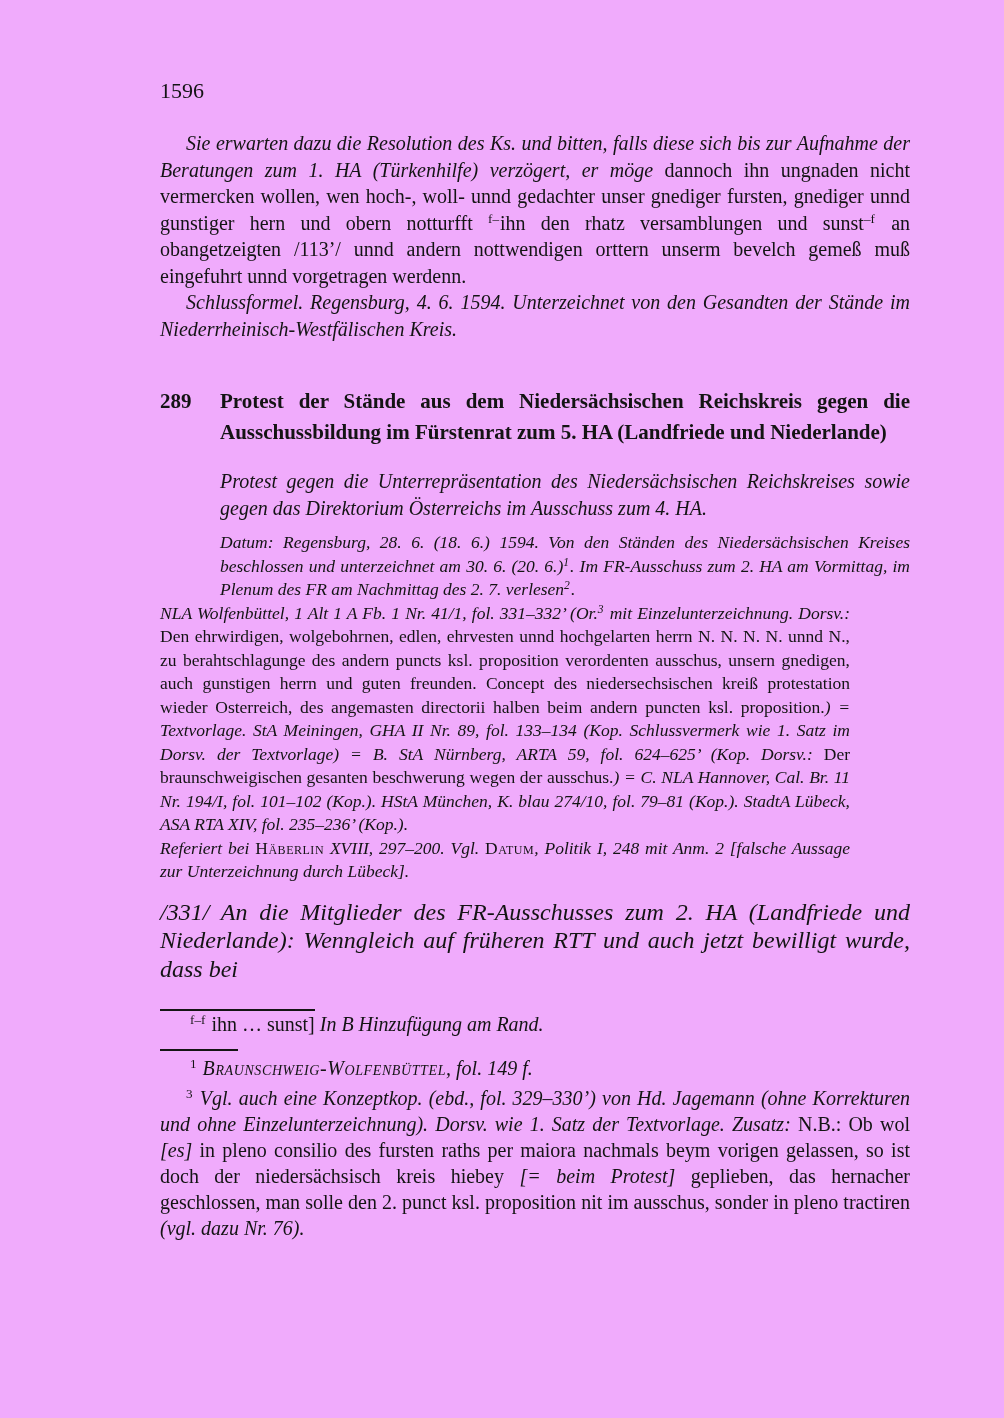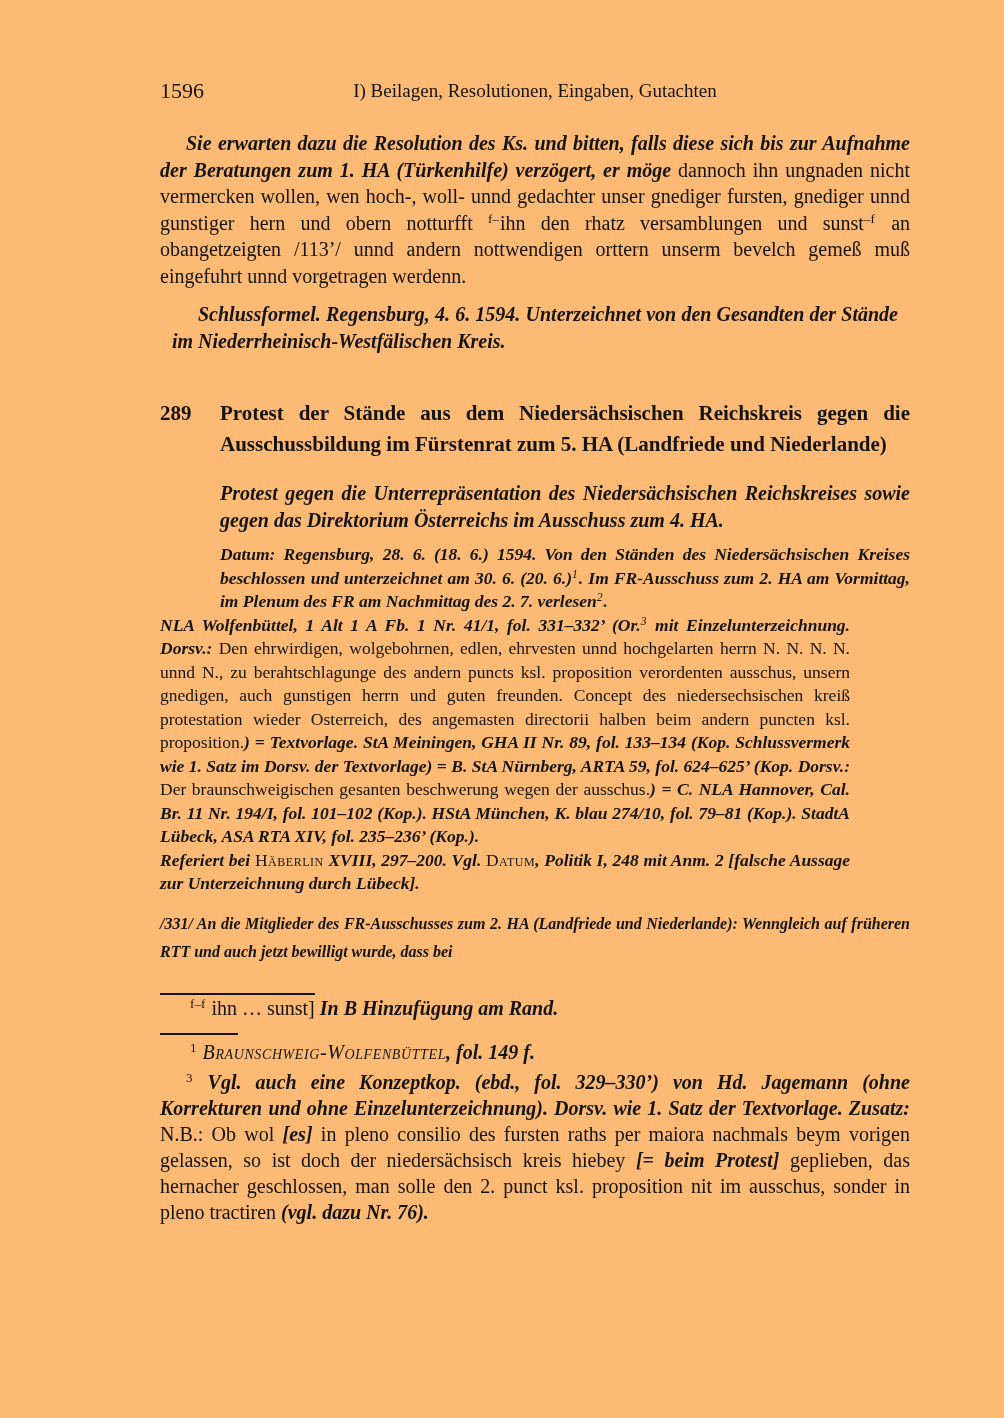--- a/index.html
+++ b/index.html
@@ -1,20 +1,20 @@
 <!DOCTYPE html>
 <html><head>
 <meta charset="utf-8">
 <style>
   html, body { margin: 0; padding: 0; background: #e8e8e8; }
   .page {
     position: relative;
     width: 1004px;
     height: 1418px;
-    background: #fdba74;
+    background: #f0abfc;
     color: #141414;
     font-family: "Liberation Serif", "DejaVu Serif", serif;
     overflow: hidden;
   }
   .column {
     position: absolute;
     left: 160px;
     top: 78px;
     width: 750px;
   }
@@ -48,21 +48,21 @@
     text-align: justify;
   }
   .small {
     font-size: 17.5px; line-height: 23.5px;
     text-align: justify;
   }
   .datum { margin-top: 9px; }
   .body-331 {
     margin-top: 14px;
     font-style: italic;
-    font-size: 16px; line-height: 28.5px;
+    font-size: 24px; line-height: 28.5px;
     text-align: justify;
   }
   .fnsep-a {
     width: 155px; height: 0;
     border-top: 2px solid #141414;
     margin-top: 26px;
   }
   .fnsep-b {
     width: 78px; height: 0;
     border-top: 2px solid #141414;
@@ -70,46 +70,45 @@
   }
   .fn {
     font-size: 20px; line-height: 26px;
     text-align: justify;
   }
   .fn-ff { margin-top: 4px; padding-left: 30px; }
   .fn-short { padding-left: 26px; }
   .fn-first { margin-top: 4px; }
   .fn-long { text-indent: 26px; }
   .seg-r { font-style: normal; }
-  .seg-i { font-style: italic; font-weight: bold; }
+  .seg-i { font-style: italic; }
   .seg-sup, .seg-supi {
     font-size: 66%;
     position: relative;
     top: -0.5em;
     line-height: 0;
     margin-right: 1px;
   }
   .seg-supi { font-style: italic; }
   .seg-sc { font-variant: small-caps; letter-spacing: 0.03em; }
   .seg-sci { font-variant: small-caps; font-style: italic; letter-spacing: 0.03em; }
 </style>
 </head>
 <body>
 
 <div class="page">
   <div class="column">
 
     <div class="pagehead">
       <span class="page-num">1596</span>
-      <div class="running-head">I) Beilagen, Resolutionen, Eingaben, Gutachten</div>
     </div>
 
     <p class="para-main first-indent" style="margin: 22px 0 0 0;"><span class="seg-i">Sie erwarten dazu die Resolution des Ks. und bitten, falls diese sich bis zur Aufnahme der Beratungen zum 1. HA (Türkenhilfe) verzögert, er möge </span><span class="seg-r">dannoch ihn ungnaden nicht vermercken wollen, wen hoch-, woll- unnd gedachter unser gnediger fursten, gnediger unnd gunstiger hern und obern notturfft </span><span class="seg-sup">f–</span><span class="seg-r">ihn den rhatz versamblungen und sunst</span><span class="seg-sup">–f</span><span class="seg-r"> an obangetzeigten /113’/ unnd andern nottwendigen orttern unserm bevelch gemeß muß eingefuhrt unnd vorgetragen werdenn.</span></p>
 
-    <p class="para-main first-indent" style="margin: 12px;"><span class="seg-i">Schlussformel. Regensburg, 4. 6. 1594. Unterzeichnet von den Gesandten der Stände im Niederrheinisch-Westfälischen Kreis.</span></p>
+    <p class="para-main first-indent" style="margin: 0;"><span class="seg-i">Schlussformel. Regensburg, 4. 6. 1594. Unterzeichnet von den Gesandten der Stände im Niederrheinisch-Westfälischen Kreis.</span></p>
 
     <div class="entry-heading">
       <span class="entry-num">289</span>
       <span class="entry-title">Protest der Stände aus dem Niedersächsischen Reichskreis gegen die Ausschussbildung im Fürstenrat zum 5. HA (Landfriede und Niederlande)</span>
     </div>
 
     <p class="block summary" style="margin-bottom: 0;"><span class="seg-i">Protest gegen die Unterrepräsentation des Niedersächsischen Reichskreises sowie gegen das Direktorium Österreichs im Ausschuss zum 4. HA.</span></p>
 
     <p class="block small datum" style="margin-bottom: 0;"><span class="seg-i">Datum: Regensburg, 28. 6. (18. 6.) 1594. Von den Ständen des Niedersächsischen Kreises beschlossen und unterzeichnet am 30. 6. (20. 6.)</span><span class="seg-supi">1</span><span class="seg-i">. Im FR-Ausschuss zum 2. HA am Vormittag, im Plenum des FR am Nachmittag des 2. 7. verlesen</span><span class="seg-supi">2</span><span class="seg-i">.</span></p>
 

